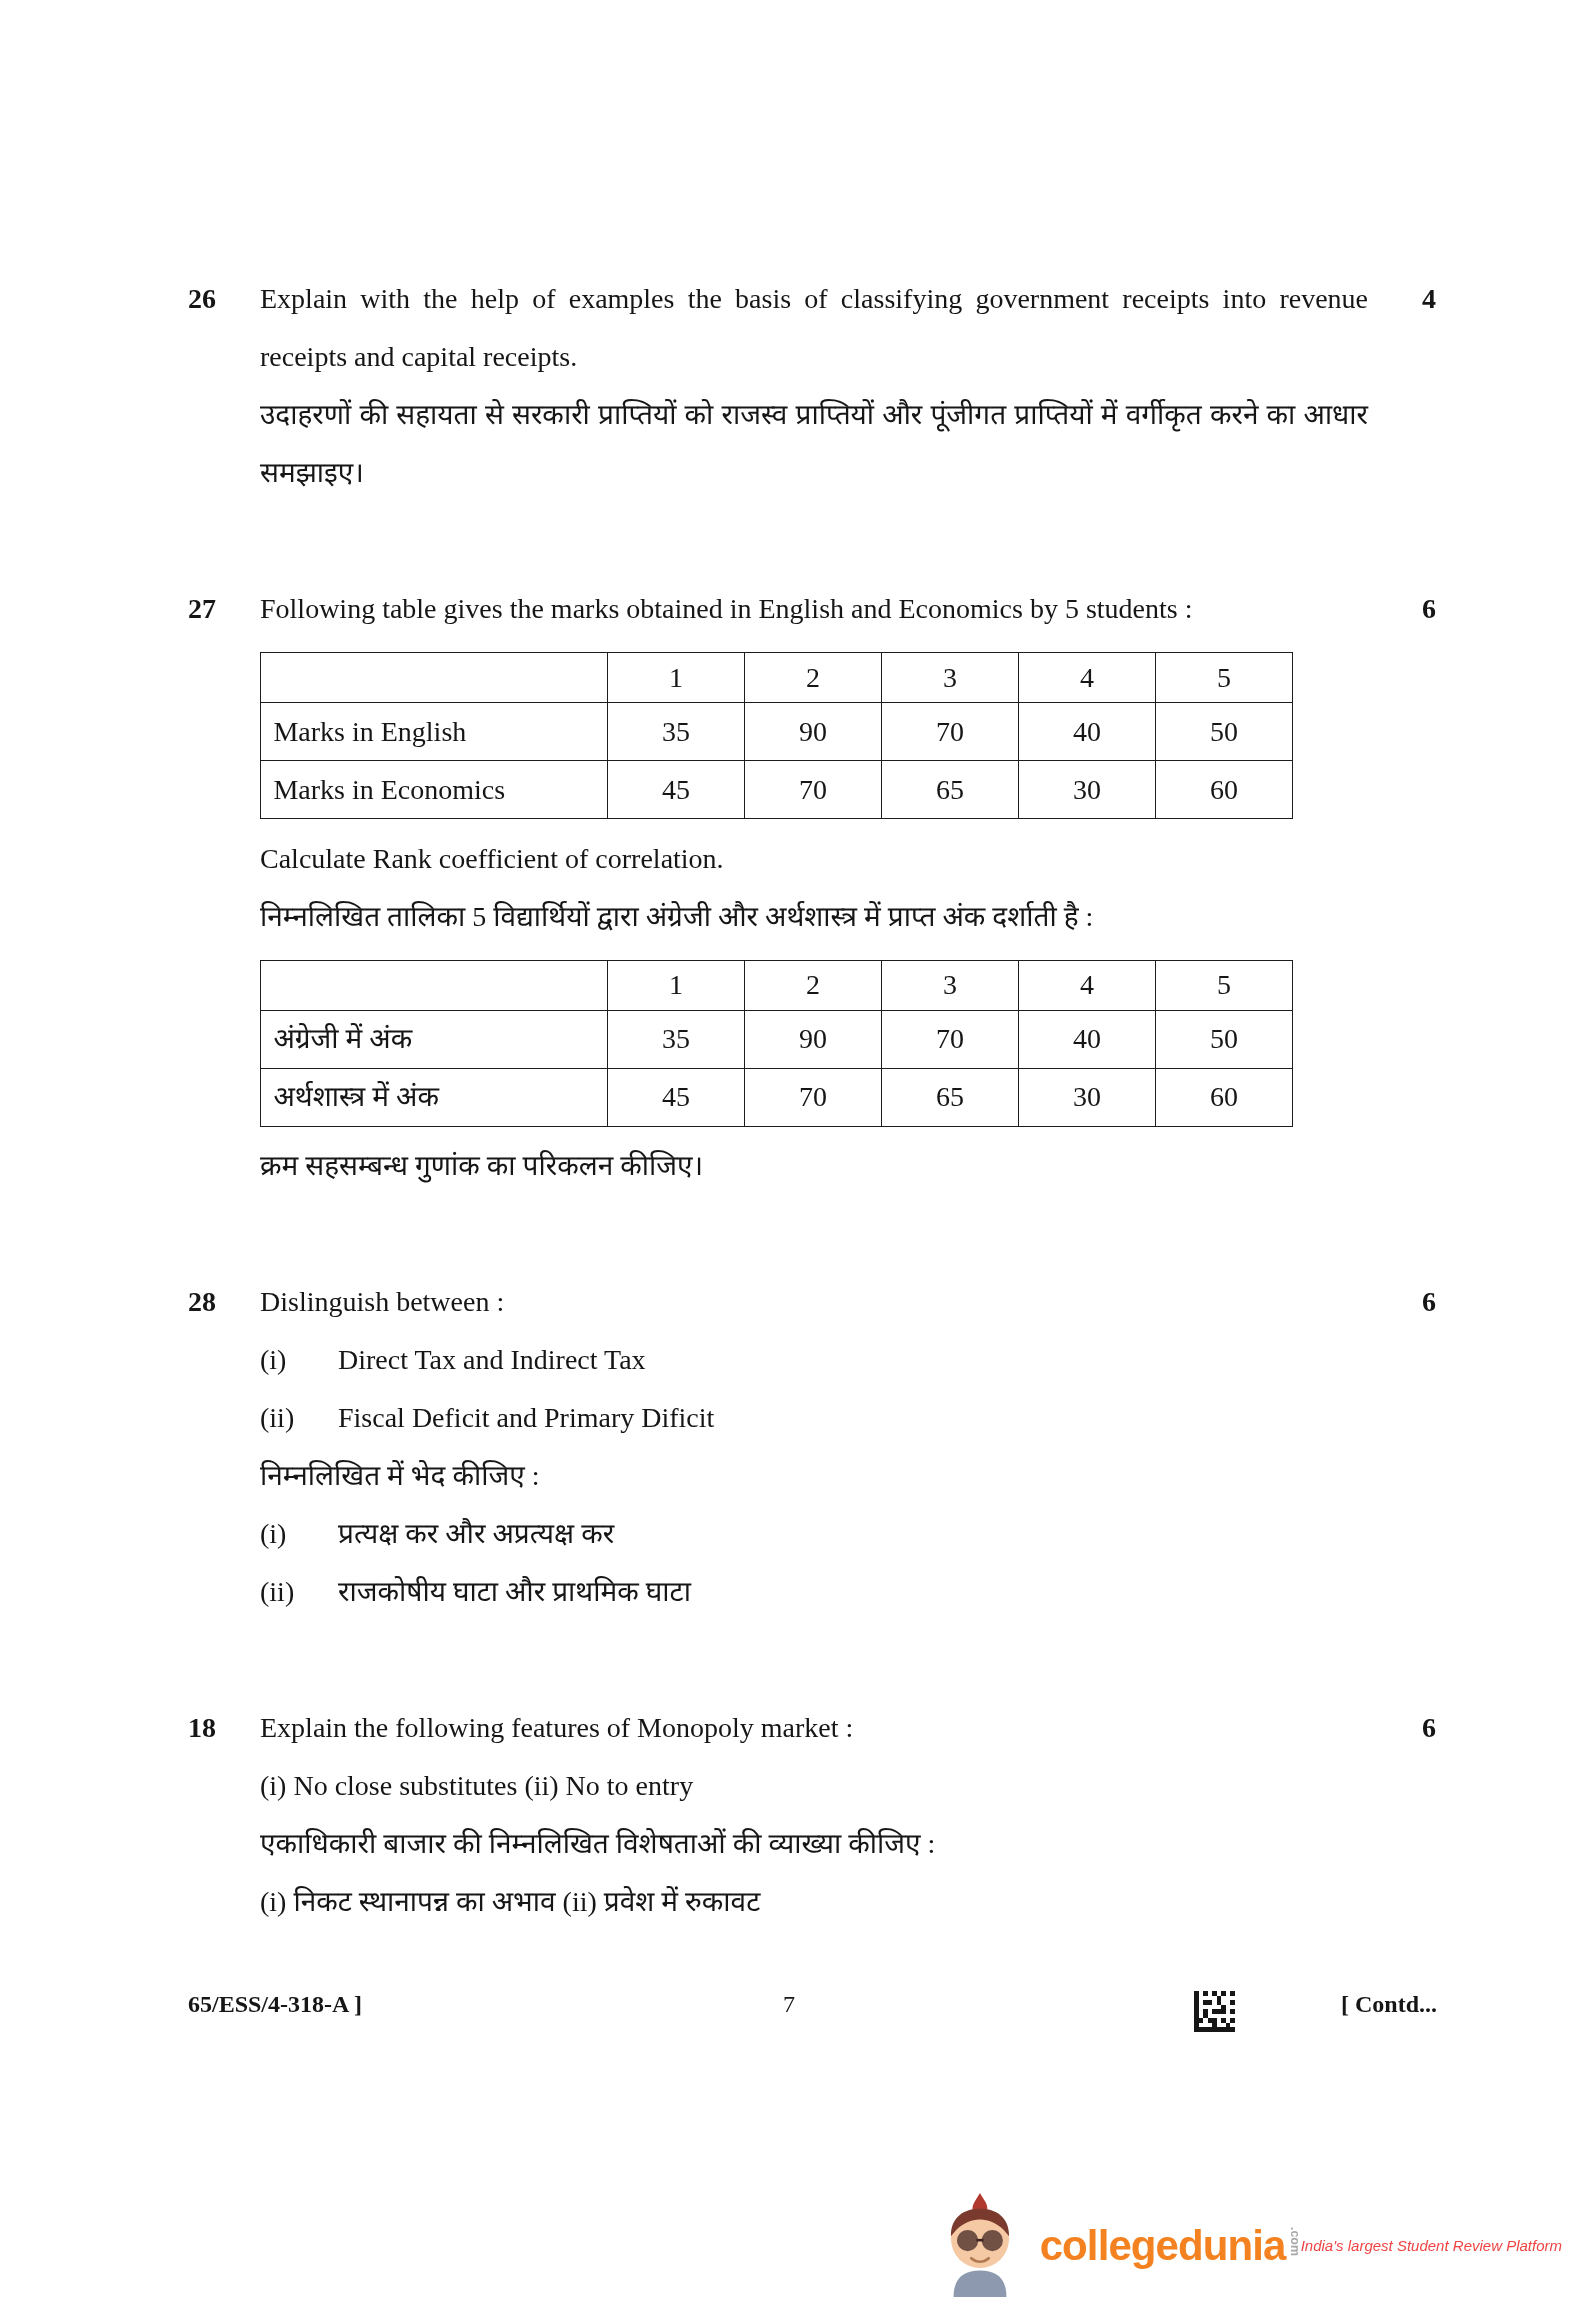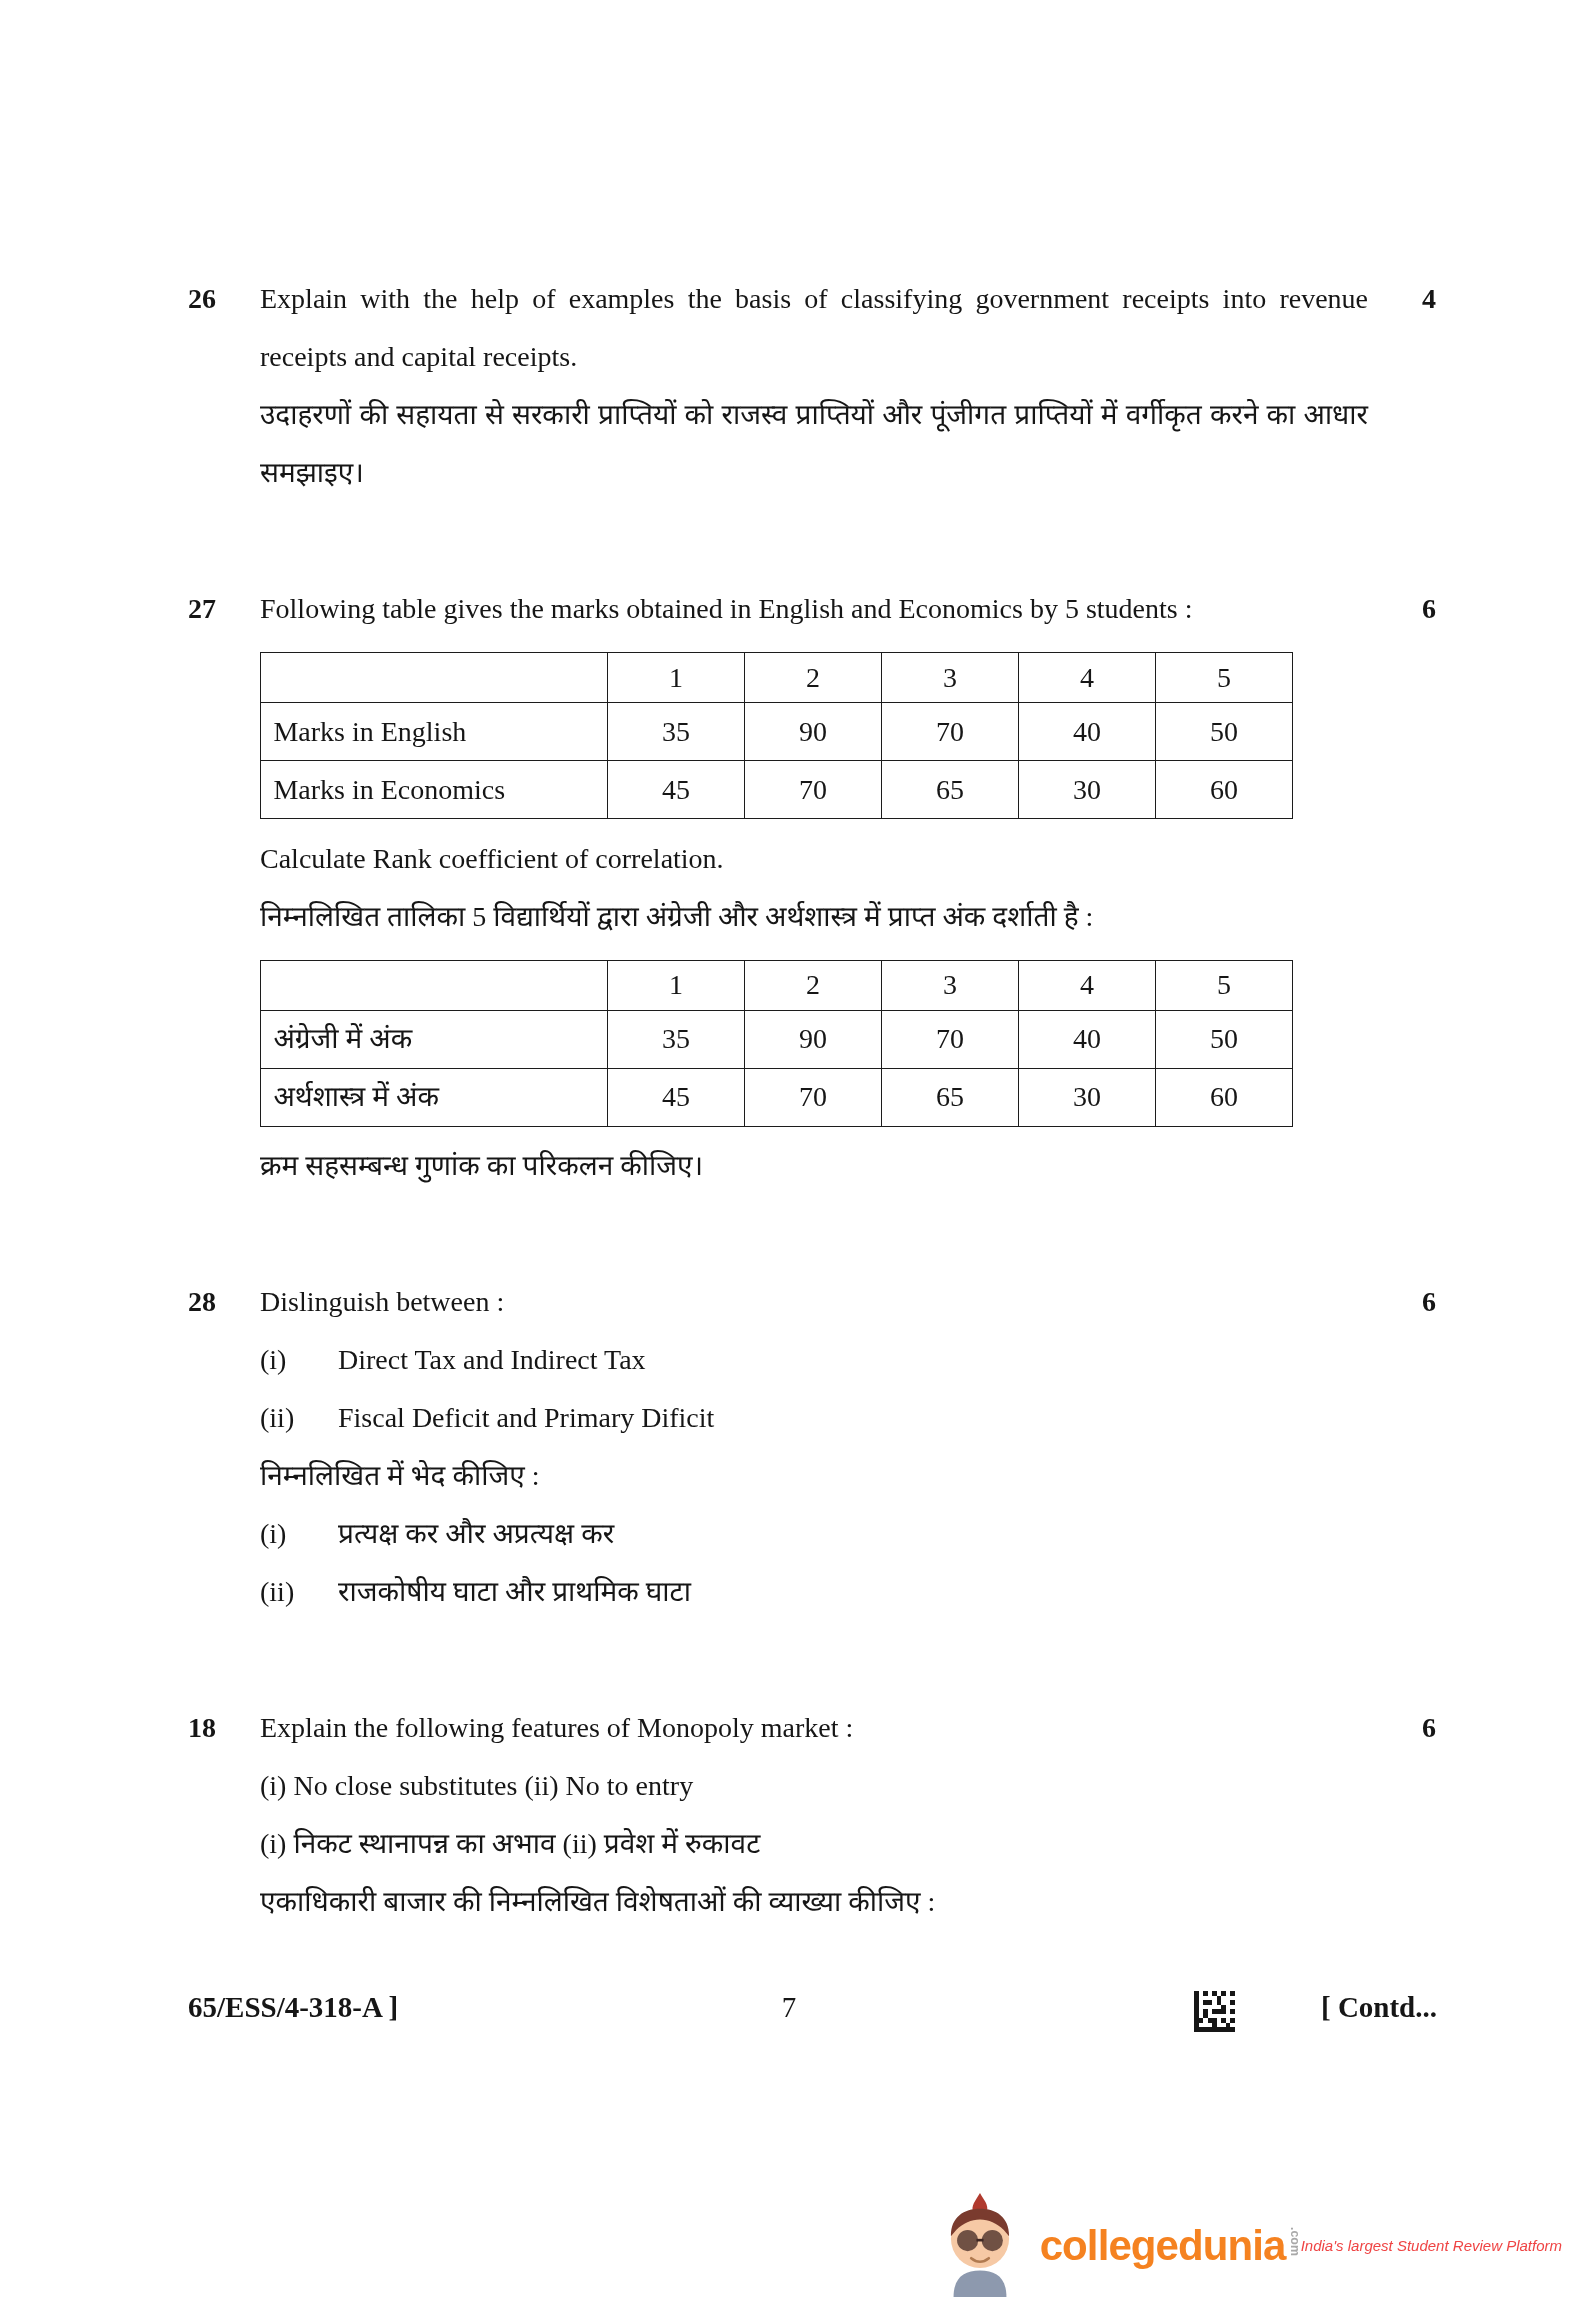--- a/index.html
+++ b/index.html
@@ -19,21 +19,21 @@
   .p-plain { text-align:left; }
   .item { display:grid; grid-template-columns:78px 1fr; }
   .marks-table { border-collapse:collapse; margin:14px 0 10.6px 0; }
   .marks-table td {
     border:1.8px solid #1c1c1c; font-size:28px; text-align:center;
     height:58px; padding:0 8.8px; line-height:1.2;
   }
   .marks-table tr.hdr td { height:50px; }
   .marks-table td.lbl { text-align:left; width:347px; padding-left:12.4px;margin-top:48px; }
   .marks-table col.cv { width:137px; }
-  .footer { position:absolute; top:1991px; left:0; width:100%; height:62px; font-size:29px; }
+  .footer { position:absolute; top:1991px; left:0; width:100%; height:62px; font-size:24px; }
   .footer .code { position:absolute; left:188px; font-weight:bold; }
   .footer .pageno { position:absolute; left:50%; transform:translateX(-50%); }
   .footer .barcode { position:absolute; right:343px; top:0px; }
   .footer .contd { position:absolute; right:141px; font-weight:bold; }
   .logo {
     position:absolute; right:16px; bottom:19.4px;
     display:flex; align-items:center; gap:14px;
     font-family:"Liberation Sans","DejaVu Sans",sans-serif;
   }
   .logo-text { display:flex; }
@@ -170,22 +170,22 @@
         </div>
       </div>
       <span class="q-marks">6</span>
     </section>
 
     <section class="question">
       <span class="q-num">18</span>
       <div class="q-body">
         <p class="p-plain">Explain the following features of Monopoly market :</p>
         <p class="p-plain">(i) No close substitutes (ii) No to entry</p>
+        <p class="p-plain">एकाधिकारी बाजार की निम्नलिखित विशेषताओं की व्याख्या कीजिए :</p>
         <p class="p-plain">(i) निकट स्थानापन्न का अभाव (ii) प्रवेश में रुकावट</p>
-        <p class="p-plain">एकाधिकारी बाजार की निम्नलिखित विशेषताओं की व्याख्या कीजिए :</p>
       </div>
       <span class="q-marks">6</span>
     </section>
 
   </div>
 
   <div class="footer">
     <span class="code">65/ESS/4-318-A ]</span>
     <span class="pageno">7</span>
     <span class="barcode">

